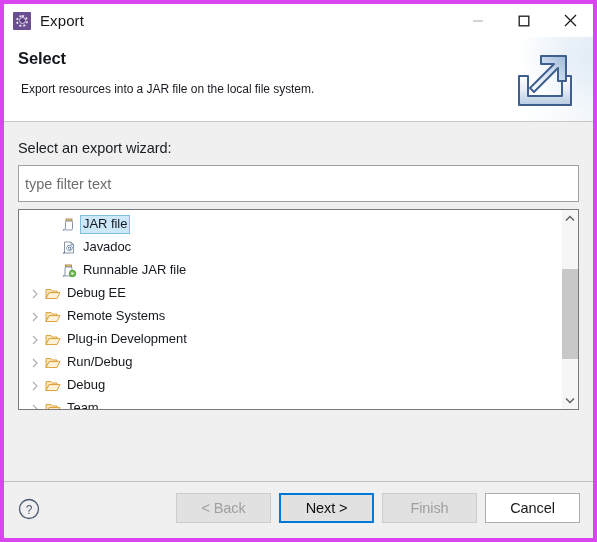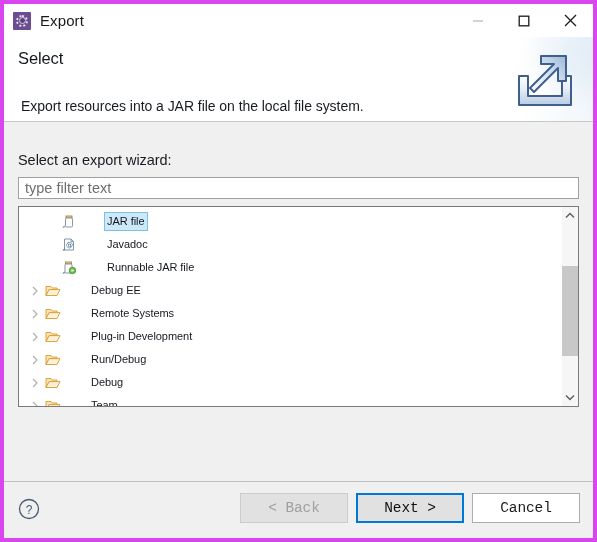--- a/index.html
+++ b/index.html
@@ -92,54 +92,54 @@
     right: 0; top: 0;
     width: 220px; height: 85px;
     background:
       radial-gradient(ellipse 150px 90px at 115% 20%, #dce8f4 0%, #e9f1f8 40%, rgba(255,255,255,0) 72%),
       radial-gradient(ellipse 200px 140px at 130% 115%, #e4edf6 0%, rgba(255,255,255,0) 70%);
   }
   .header-title {
     position: absolute;
     left: 14px; top: 12px;
     font-size: 16.5px;
-    font-weight: normal;
+    font-weight: bold;
     color: #14181f;
     letter-spacing: -0.1px;
   }
   .header-desc {
     position: absolute;
-    left: 17px; top: 61px;
-    font-size: 14px;
+    left: 17px; top: 45px;
+    font-size: 12px;
     color: #181c22;
     letter-spacing: -0.05px;
   }
   .header-graphic {
     position: absolute;
     right: 17px; top: 14px;
     width: 62px; height: 58px;
   }
 
   
   .body {
     flex: 1 1 auto;
     background: #f0f0f0;
     position: relative;
-    padding: 12px 14px;
+    padding: 0 14px;
     border-bottom: 1px solid #c0c0c0;
   }
   .field-label {
     font-size: 14.5px;
     color: #181c22;
     padding-top: 18px;
     padding-bottom: 9px;
     letter-spacing: -0.05px;
   }
   .filter-box {
-    height: 22px;
+    height: 37px;
     background: #ffffff;
     border: 1px solid #a0a0a0;
     display: flex;
     align-items: center;
     padding: 0 6px;
   }
   .filter-box input {
     border: 0; outline: 0;
     width: 100%;
     font-family: "Liberation Sans", sans-serif;
@@ -179,26 +179,25 @@
   .ind {
     width: 16px; flex: 0 0 16px;
   }
   .row-icon {
     width: 20px;
     flex: 0 0 20px;
     display: flex; align-items: center; justify-content: center;
     margin-right: 1px;
   }
   .row-label {
-    font-size: 11px;
+    font-size: 13px;
     color: #14181f;
     padding: 1px 3px 2px 3px;
     letter-spacing: -0.05px;
     line-height: 16px;
-    margin-left: 24px;
   }
   .tree-row.selected .row-label {
     background: #cde8f8;
     border: 1px solid #7fbfe0;
     padding: 0px 2px 1px 2px;
   }
 
   
   .sbar {
     width: 17px;
@@ -239,23 +238,23 @@
     width: 22px; height: 22px;
     cursor: default;
   }
   .btn-row {
     position: absolute;
     right: 13px; top: 11px;
     display: flex;
     gap: 8px;
   }
   .btn {
-    width: 108px;
+    width: 95px;
     height: 30px;
-    font-family: Liberation Mono, monospace;
+    font-family: Liberation Sans, sans-serif;
     font-size: 14.5px;
     border: 1px solid #adadad;
     background: #e1e1e1;
     color: #1a1a1a;
     display: flex;
     align-items: center;
     justify-content: center;
     cursor: default;
     letter-spacing: -0.1px;
   }
@@ -502,18 +501,19 @@
     <div class="help-btn">
       <svg width="22" height="22" viewBox="0 0 22 22">
         <circle cx="11" cy="11" r="9.5" fill="none" stroke="#4a5a70" stroke-width="1.3"></circle>
         <text x="11" y="15.5" text-anchor="middle" font-family="Liberation Sans, sans-serif" font-size="12" fill="#4a5a70">?</text>
       </svg>
     </div>
 
     <div class="btn-row">
       <div class="btn disabled">&lt; Back</div>
       <div class="btn primary">Next &gt;</div>
+      <div class="btn disabled">Finish</div>
       <div class="btn normal">Cancel</div>
     </div>
   </div>
 
 
 </div>
 
 </body></html>

